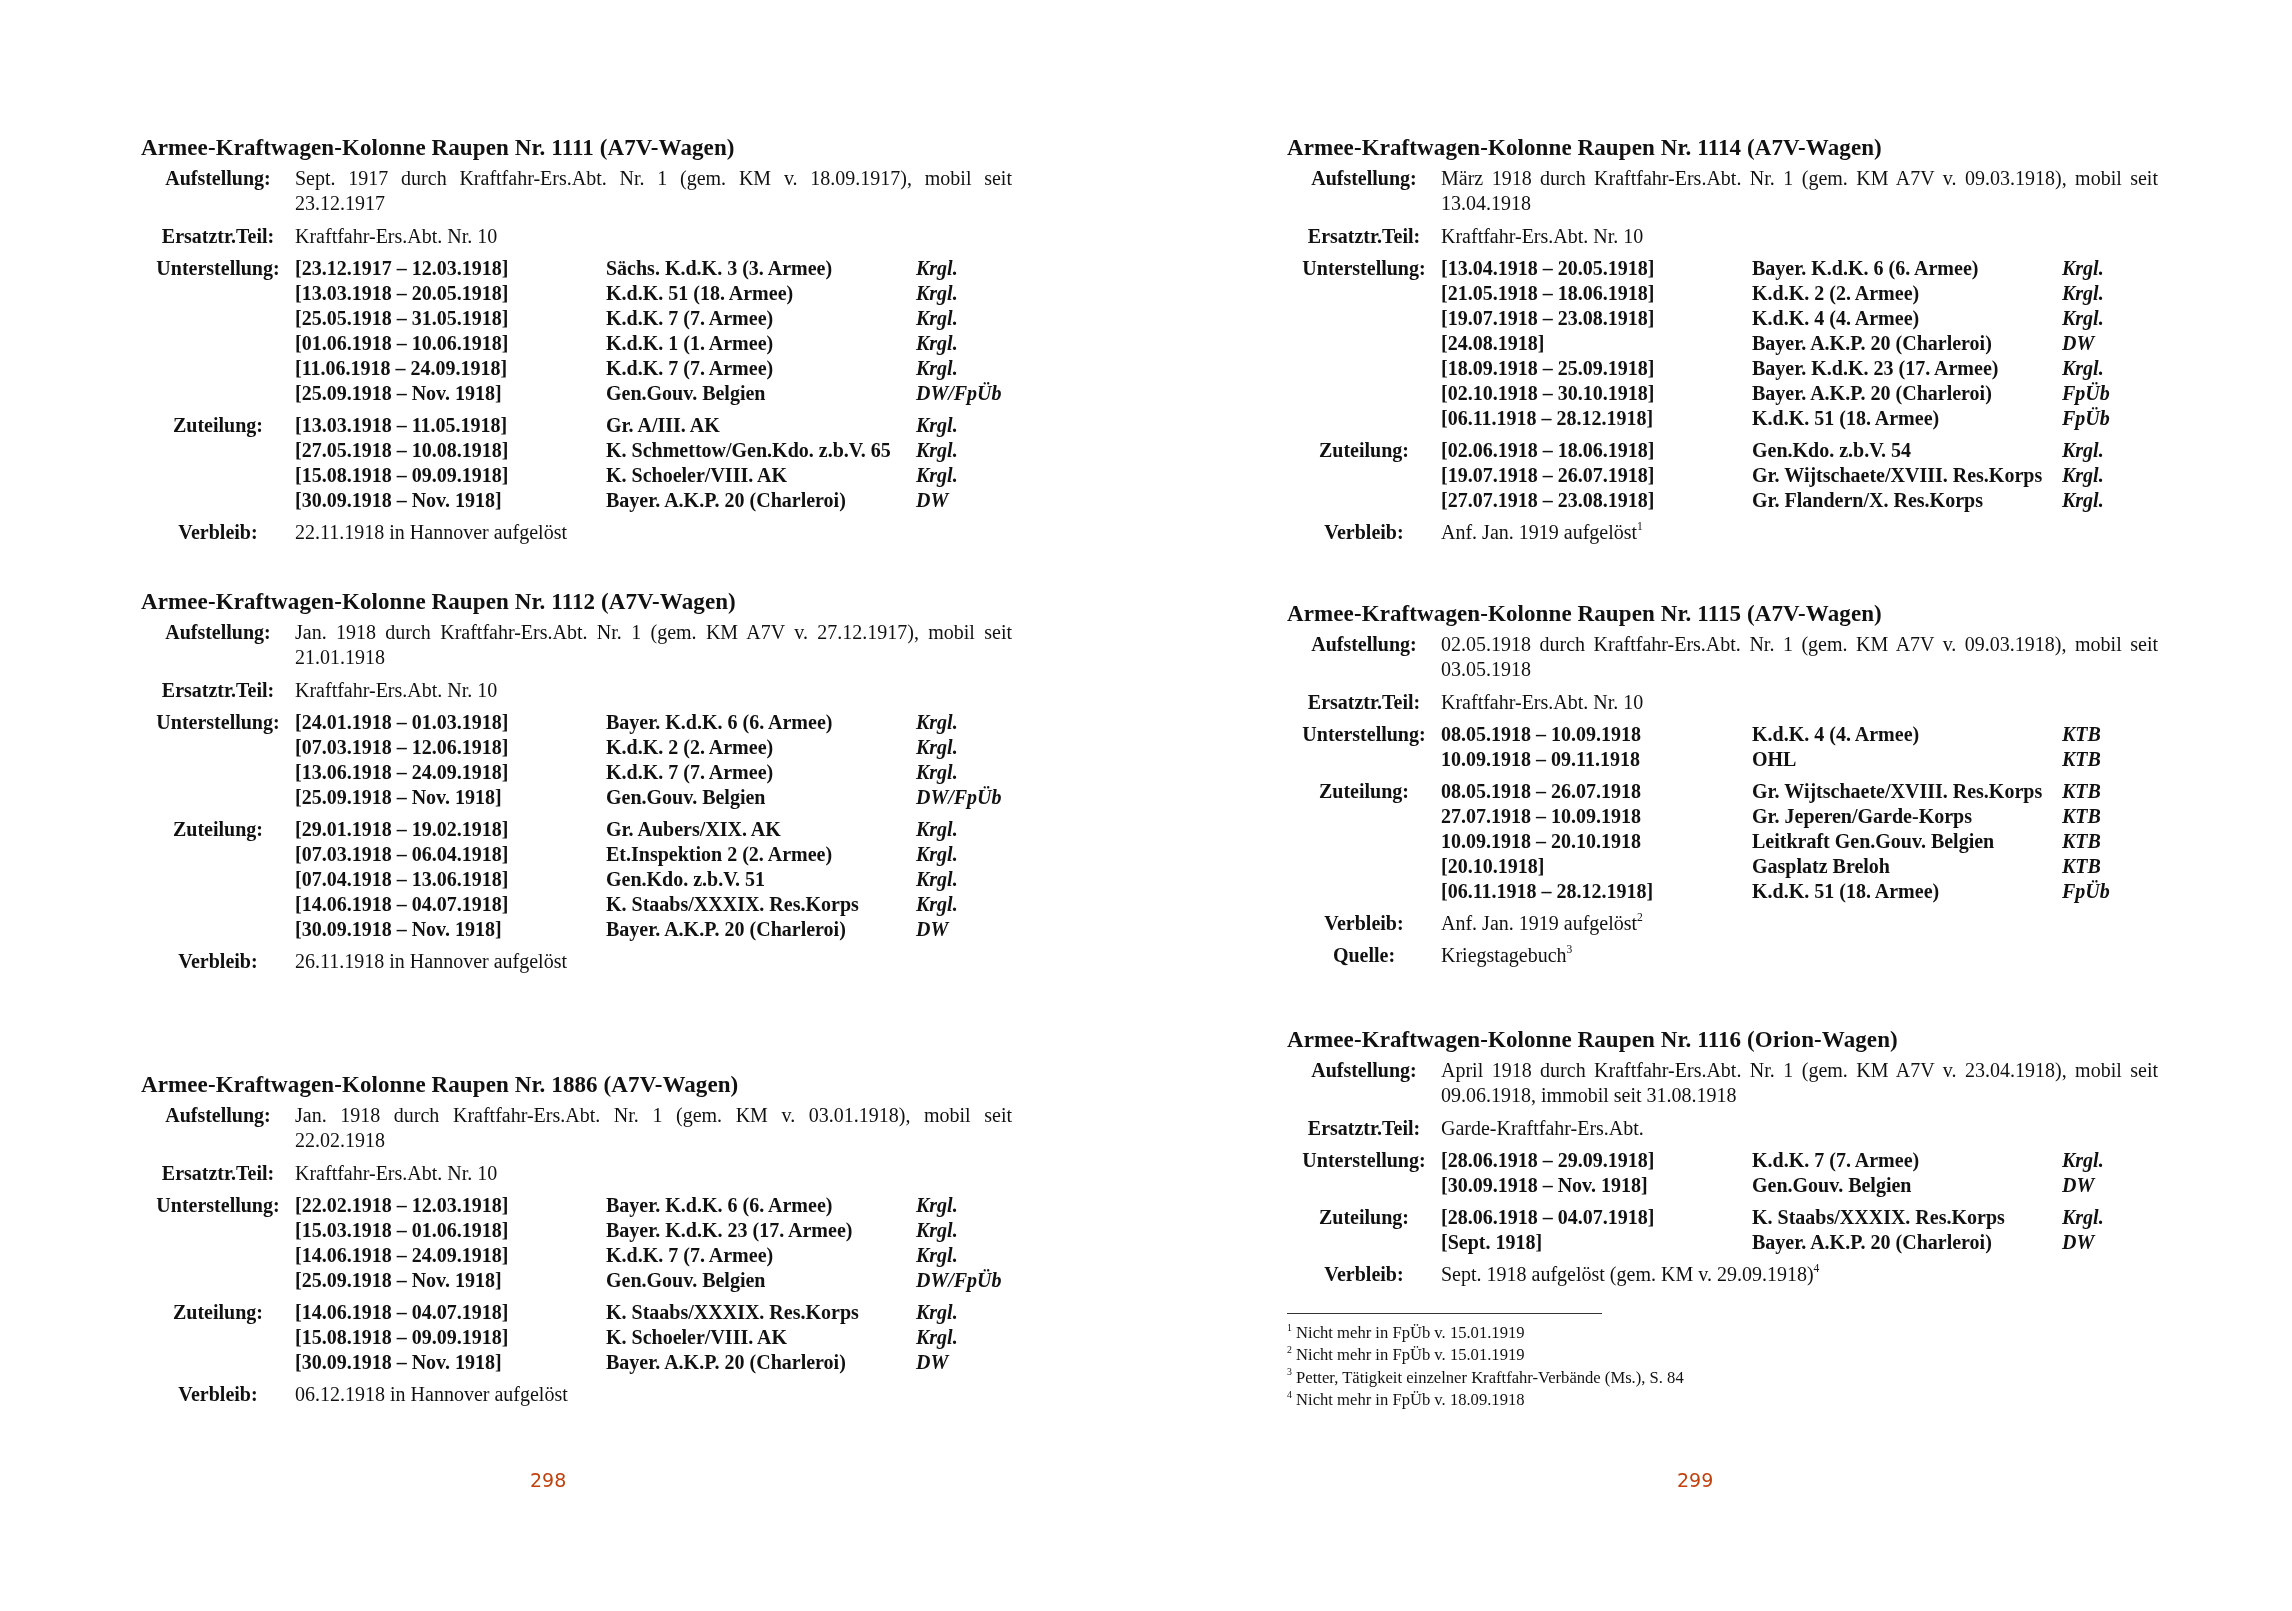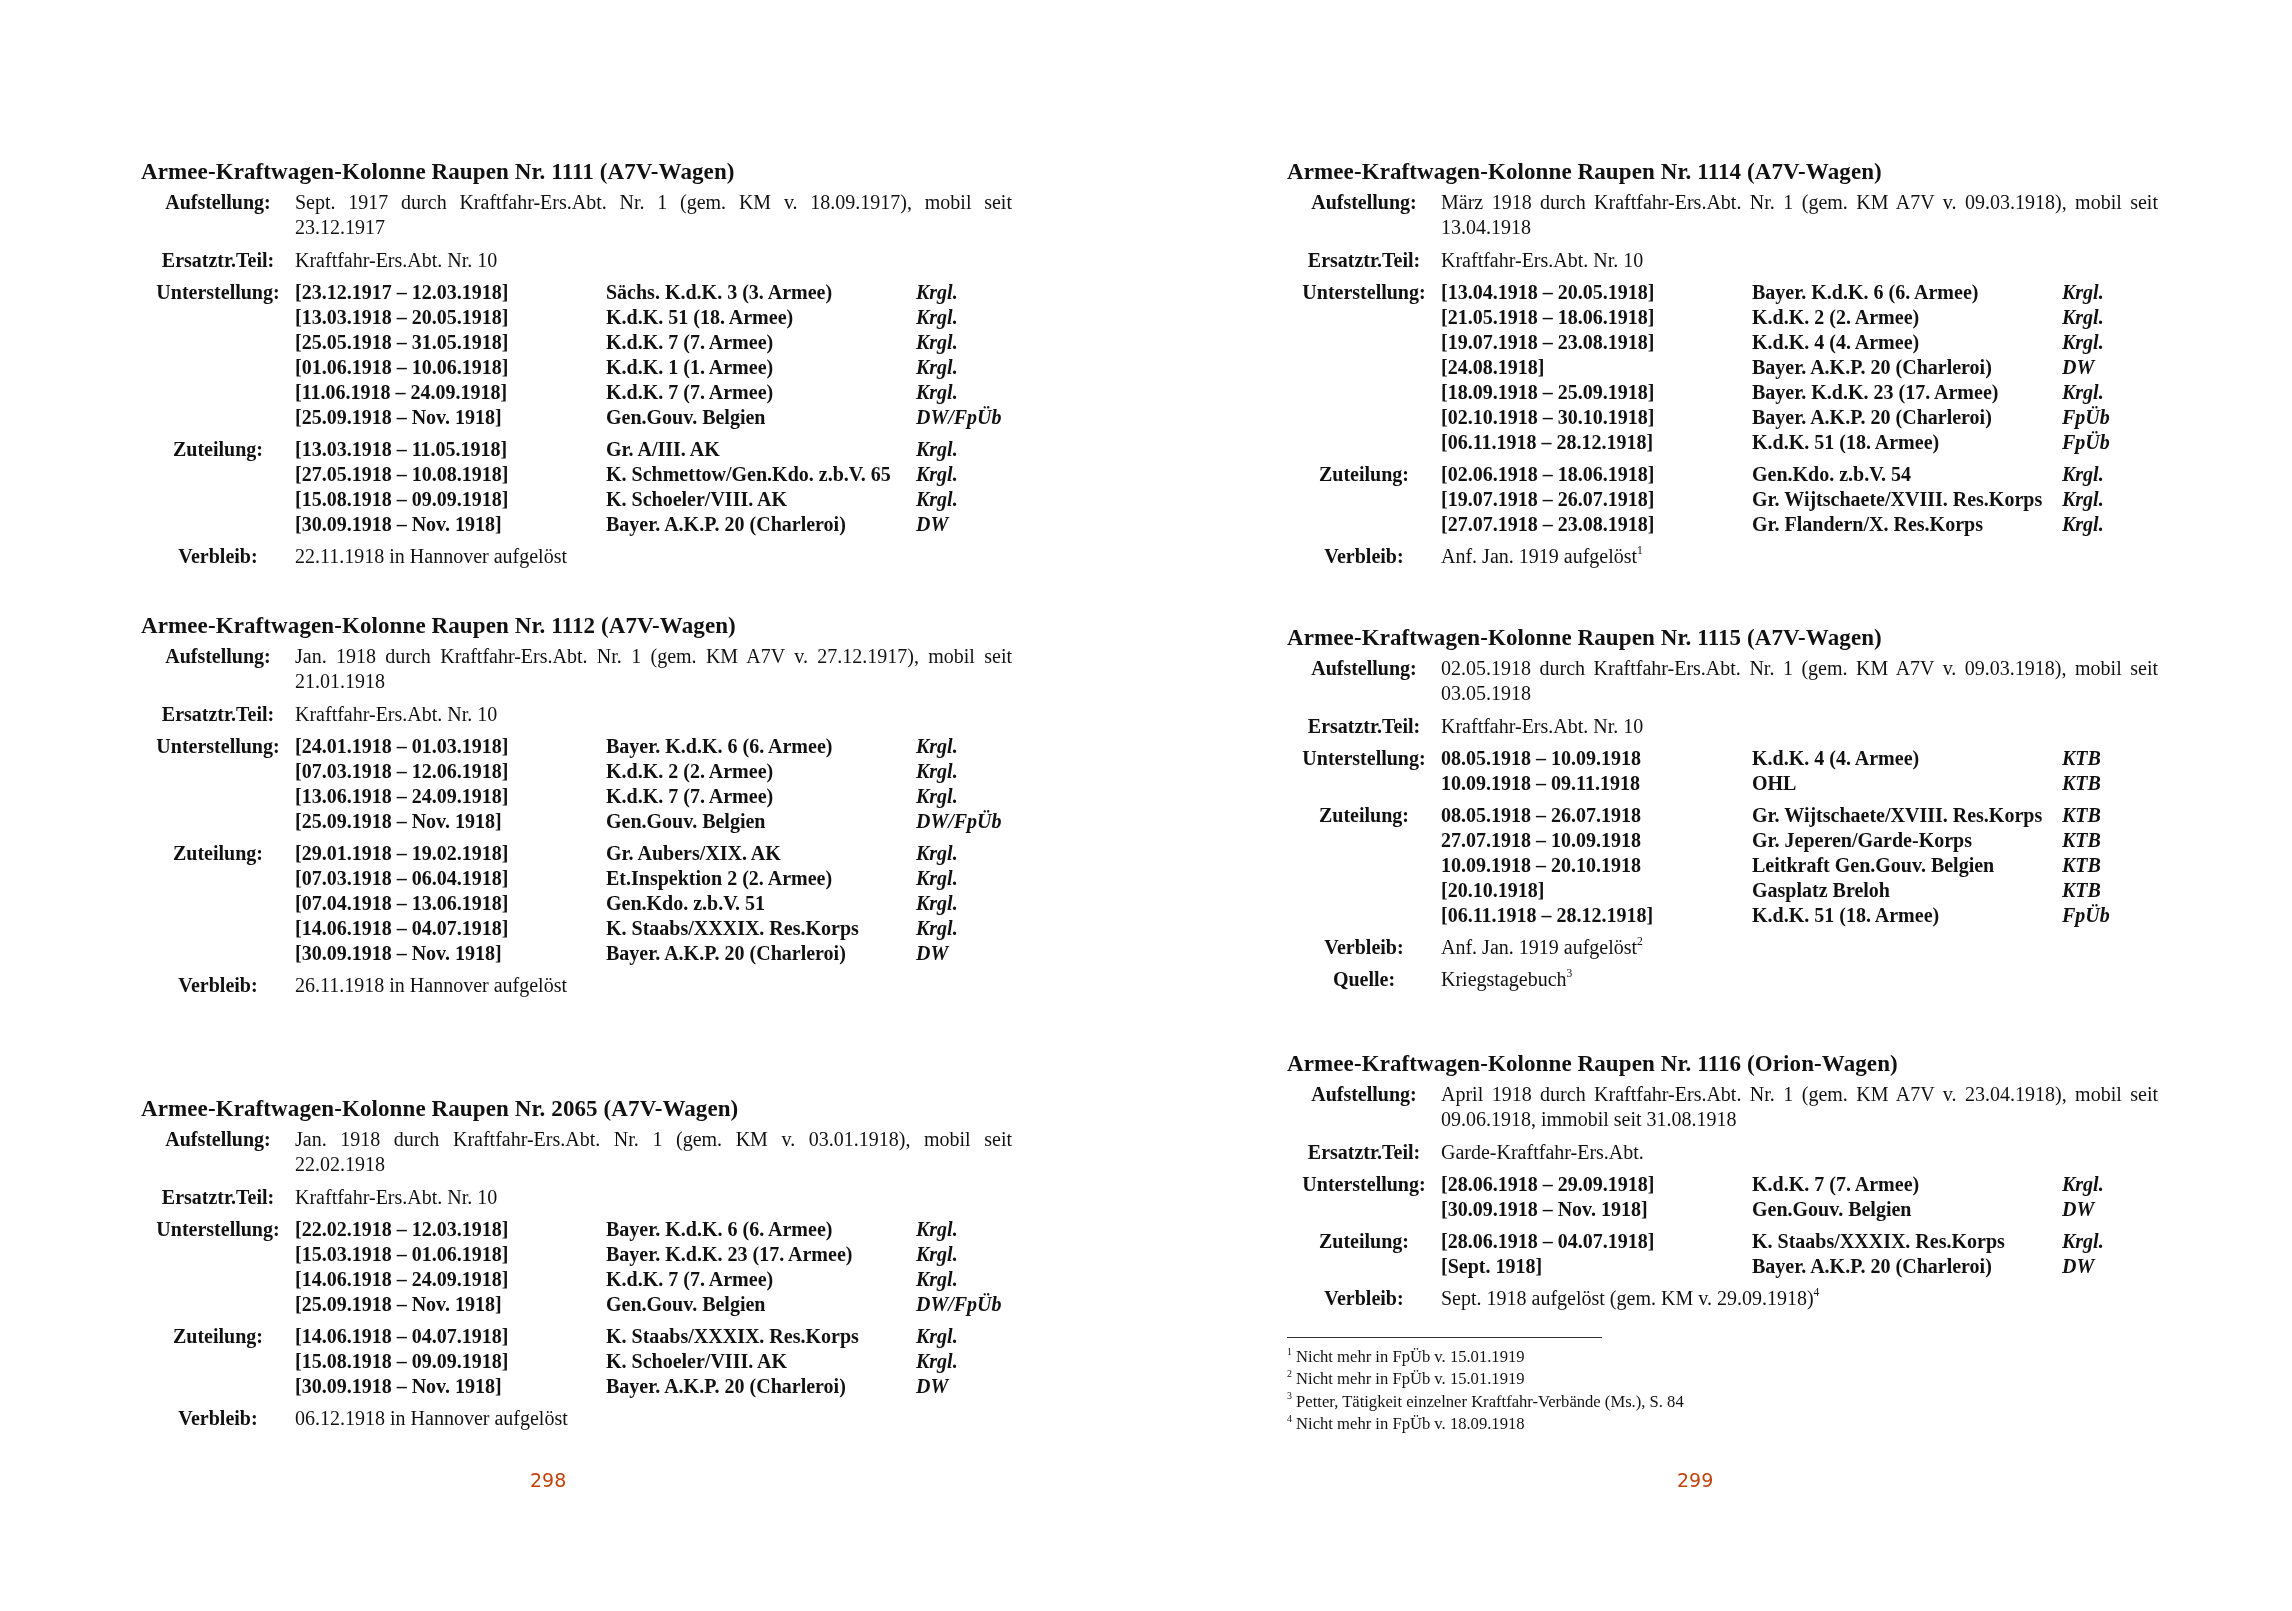--- a/index.html
+++ b/index.html
@@ -1,21 +1,21 @@
 <!DOCTYPE html>
 <html style="font-size:14.3px"><head>
   <meta charset="utf-8">
   <style>
     html, body { margin: 0; padding: 0; background: #ffffff; }
     body {
       width: 2293px; height: 1611px; position: relative; overflow: hidden;
       font-family: "Liberation Serif", "DejaVu Serif", serif;
       color: #111111;
     }
-    .page { position: absolute; top: 0; height: 1566px; margin-top: 24px; }
+    .page { position: absolute; top: 0; height: 1566px; }
     .page-left { left: 141px; width: 871px; }
     .page-right { left: 1287px; width: 871px; }
 
     .entry { position: absolute; left: 0; width: 871px; }
     .entry-title {
       font-weight: bold; font-size: 23px; line-height: 27px;
       margin: 0 0 5.4px 0; letter-spacing: 0.1px;
     }
     .field { display: flex; font-size: 20px; line-height: 25px; margin-bottom: 7.2px; }
     .field-label { width: 154px; flex: 0 0 154px; font-weight: bold; text-align: center; }
@@ -187,21 +187,21 @@
           </div>
       </div>
     </div>
     <div class="field">
       <div class="field-label">Verbleib:</div>
       <div class="field-value">26.11.1918 in Hannover aufgelöst</div>
     </div>
   </section>
 
   <section class="entry" style="top:1071px">
-    <h2 class="entry-title">Armee-Kraftwagen-Kolonne Raupen Nr. 2065 (A7V-Wagen)</h2>
+    <h2 class="entry-title">Armee-Kraftwagen-Kolonne Raupen Nr. 1886 (A7V-Wagen)</h2>
     <div class="field">
       <div class="field-label">Aufstellung:</div>
       <div class="field-value">Jan. 1918 durch Kraftfahr-Ers.Abt. Nr. 1 (gem. KM v. 03.01.1918), mobil seit 22.02.1918</div>
     </div>
     <div class="field">
       <div class="field-label">Ersatztr.Teil:</div>
       <div class="field-value">Kraftfahr-Ers.Abt. Nr. 10</div>
     </div>
     <div class="field">
       <div class="field-label">Unterstellung:</div>

